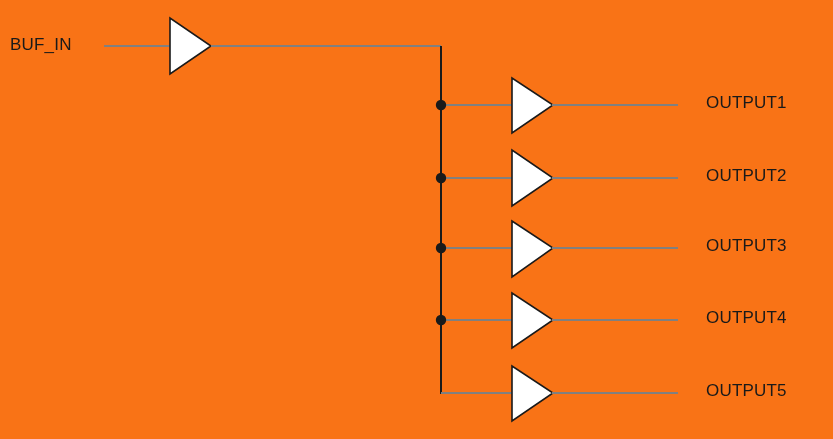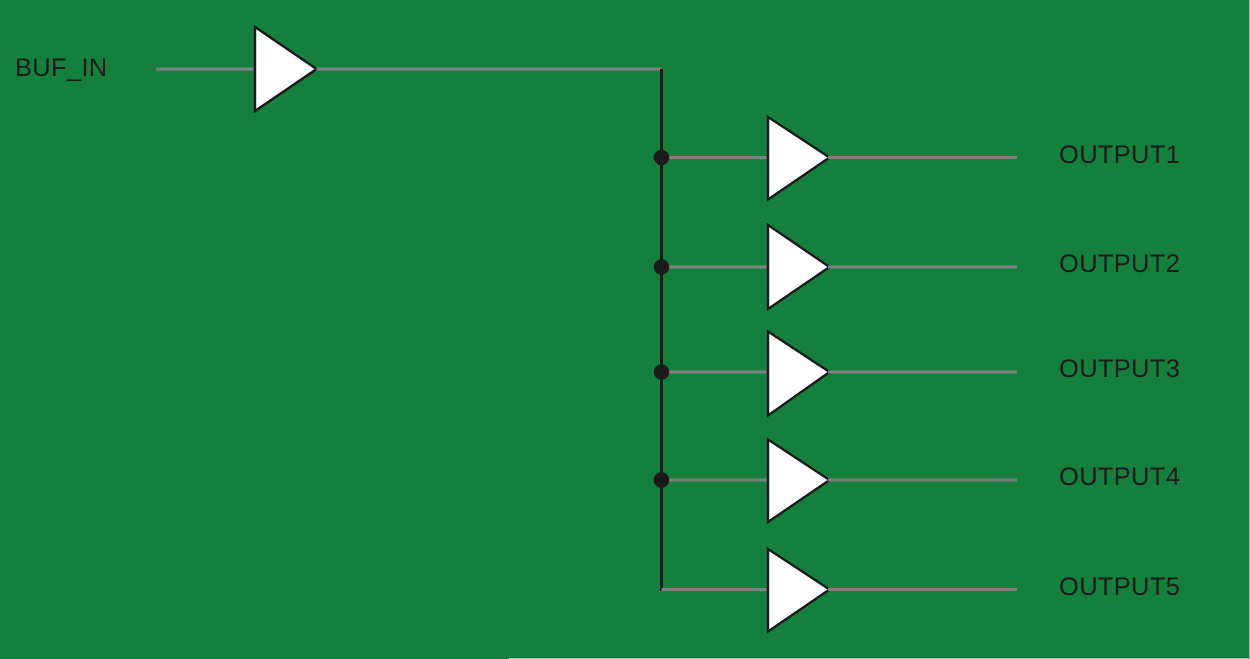--- a/index.html
+++ b/index.html
@@ -11,21 +11,21 @@
   body {
     width: 833px;
     height: 439px;
     overflow: hidden;
     font-family: "Liberation Sans", sans-serif;
   }
   #diagram-root {
     position: relative;
     width: 833px;
     height: 439px;
-    background: #15803d;
+    background: #f97316;
   }
   svg#circuit-svg {
     position: absolute;
     left: 0;
     top: 0;
     width: 833px;
     height: 439px;
     display: block;
     shape-rendering: geometricPrecision;
   }

